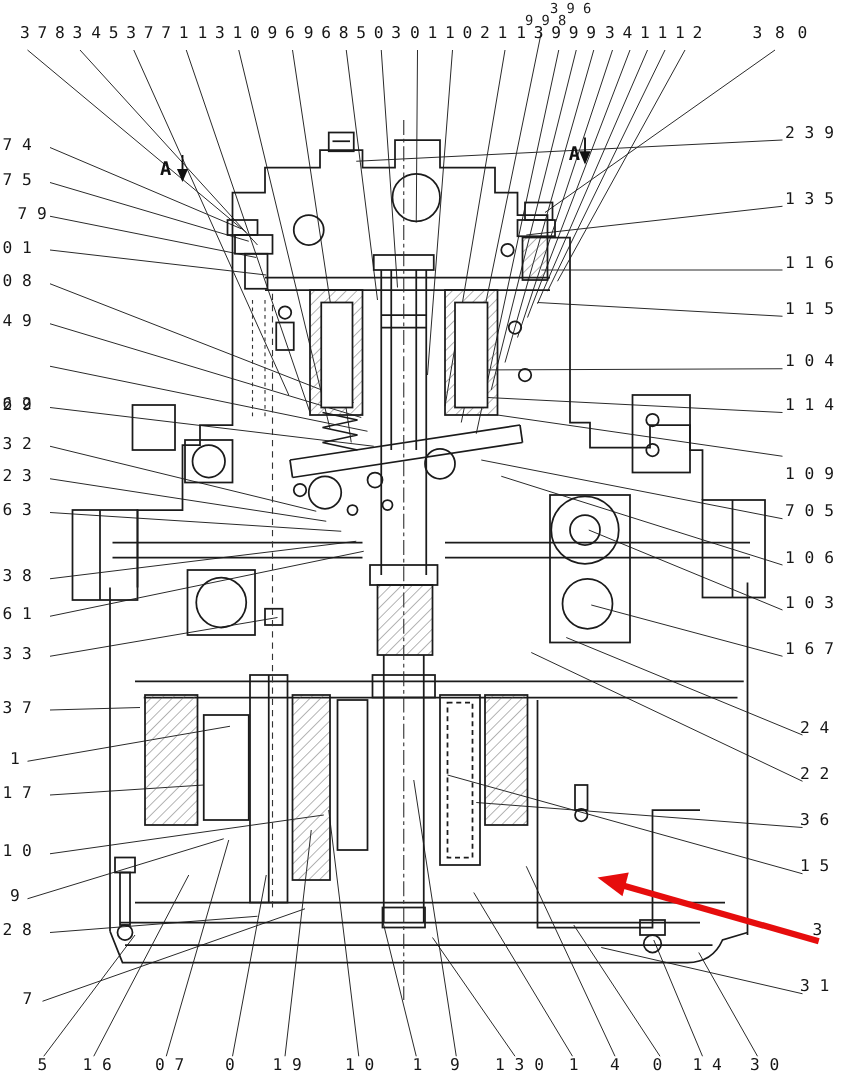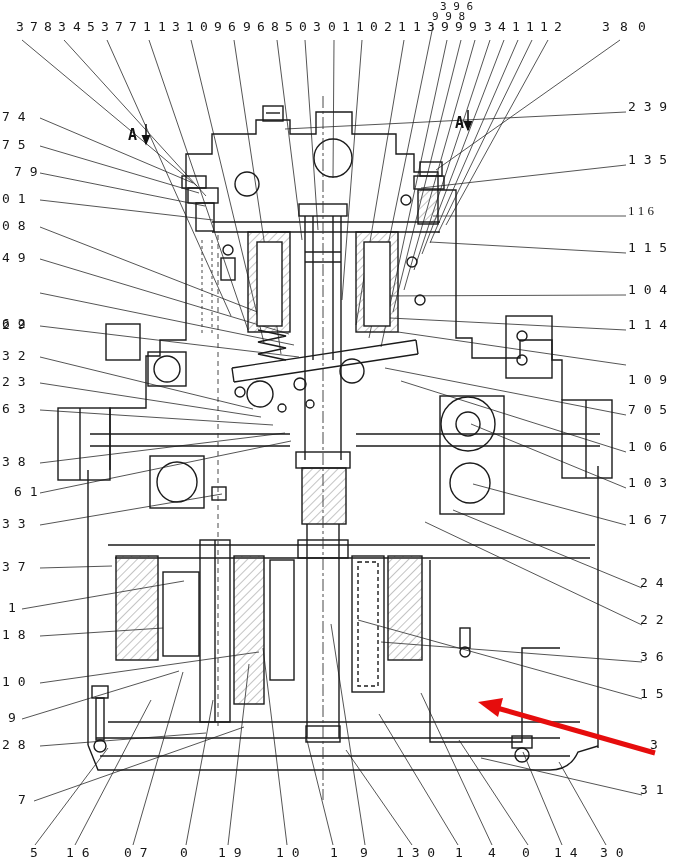--- a/index.html
+++ b/index.html
@@ -279,48 +279,48 @@
       <span class="lbl top" style="left: 441px; top: 20px;">9</span>
       <span class="lbl top" style="left: 455px; top: 20px;">9</span>
       <span class="lbl top" style="left: 469px; top: 20px;">9</span>
       <span class="lbl top" style="left: 484px; top: 20px;">3</span>
       <span class="lbl top" style="left: 498px; top: 20px;">4</span>
       <span class="lbl top" style="left: 512px; top: 20px;">1</span>
       <span class="lbl top" style="left: 526px; top: 20px;">1</span>
       <span class="lbl top" style="left: 540px; top: 20px;">1</span>
       <span class="lbl top" style="left: 554px; top: 20px;">2</span>
       <span class="lbl top_small" style="left: 420px; top: 1px; margin-left: 20px;">3 9 6</span>
-      <span class="lbl top_small" style="left: 432px; top: 11px;">9 9 8</span>
+      <span class="lbl top_small" style="left: 420px; top: 11px;">9 9 8</span>
       <span class="lbl top_right" style="left: 602px; top: 20px;">3</span>
       <span class="lbl top_right" style="left: 620px; top: 20px;">8</span>
       <span class="lbl top_right" style="left: 638px; top: 20px;">0</span>
       <span class="lbl left" style="left: 2px; top: 110px;">7 4</span>
       <span class="lbl left" style="left: 2px; top: 138px;">7 5</span>
       <span class="lbl left" style="left: 14px; top: 165px;">7 9</span>
       <span class="lbl left" style="left: 2px; top: 192px;">0 1</span>
       <span class="lbl left" style="left: 2px; top: 219px;">0 8</span>
       <span class="lbl left" style="left: 2px; top: 251px;">4 9</span>
       <span class="lbl left" style="left: 2px; top: 285px; margin-top: 32px;">6 2</span>
       <span class="lbl left" style="left: 2px; top: 318px;">2 9</span>
       <span class="lbl left" style="left: 2px; top: 349px;">3 2</span>
       <span class="lbl left" style="left: 2px; top: 375px;">2 3</span>
       <span class="lbl left" style="left: 2px; top: 402px;">6 3</span>
       <span class="lbl left" style="left: 2px; top: 455px;">3 8</span>
-      <span class="lbl left" style="left: 14px; top: 485px;">6 1</span>
+      <span class="lbl left" style="left: 2px; top: 485px;">6 1</span>
       <span class="lbl left" style="left: 2px; top: 517px;">3 3</span>
       <span class="lbl left" style="left: 2px; top: 560px;">3 7</span>
       <span class="lbl left" style="left: 8px; top: 601px;">1</span>
-      <span class="lbl left" style="left: 2px; top: 628px;">1 8</span>
+      <span class="lbl left" style="left: 2px; top: 628px;">1 7</span>
       <span class="lbl left" style="left: 2px; top: 675px;">1 0</span>
       <span class="lbl left" style="left: 8px; top: 711px;">9</span>
       <span class="lbl left" style="left: 2px; top: 738px;">2 8</span>
       <span class="lbl left" style="left: 18px; top: 793px;">7</span>
       <span class="lbl right" style="left: 628px; top: 100px;">2 3 9</span>
       <span class="lbl right" style="left: 628px; top: 153px;">1 3 5</span>
-      <span class="lbl right" style="left: 628px; top: 204px; font-family: Liberation Serif, serif;">1 1 6</span>
+      <span class="lbl right" style="left: 628px; top: 204px;">1 1 6</span>
       <span class="lbl right" style="left: 628px; top: 241px;">1 1 5</span>
       <span class="lbl right" style="left: 628px; top: 283px;">1 0 4</span>
       <span class="lbl right" style="left: 628px; top: 318px;">1 1 4</span>
       <span class="lbl right" style="left: 628px; top: 373px;">1 0 9</span>
       <span class="lbl right" style="left: 628px; top: 403px;">7 0 5</span>
       <span class="lbl right" style="left: 628px; top: 440px;">1 0 6</span>
       <span class="lbl right" style="left: 628px; top: 476px;">1 0 3</span>
       <span class="lbl right" style="left: 628px; top: 513px;">1 6 7</span>
       <span class="lbl right" style="left: 640px; top: 576px;">2 4</span>
       <span class="lbl right" style="left: 640px; top: 613px;">2 2</span>

